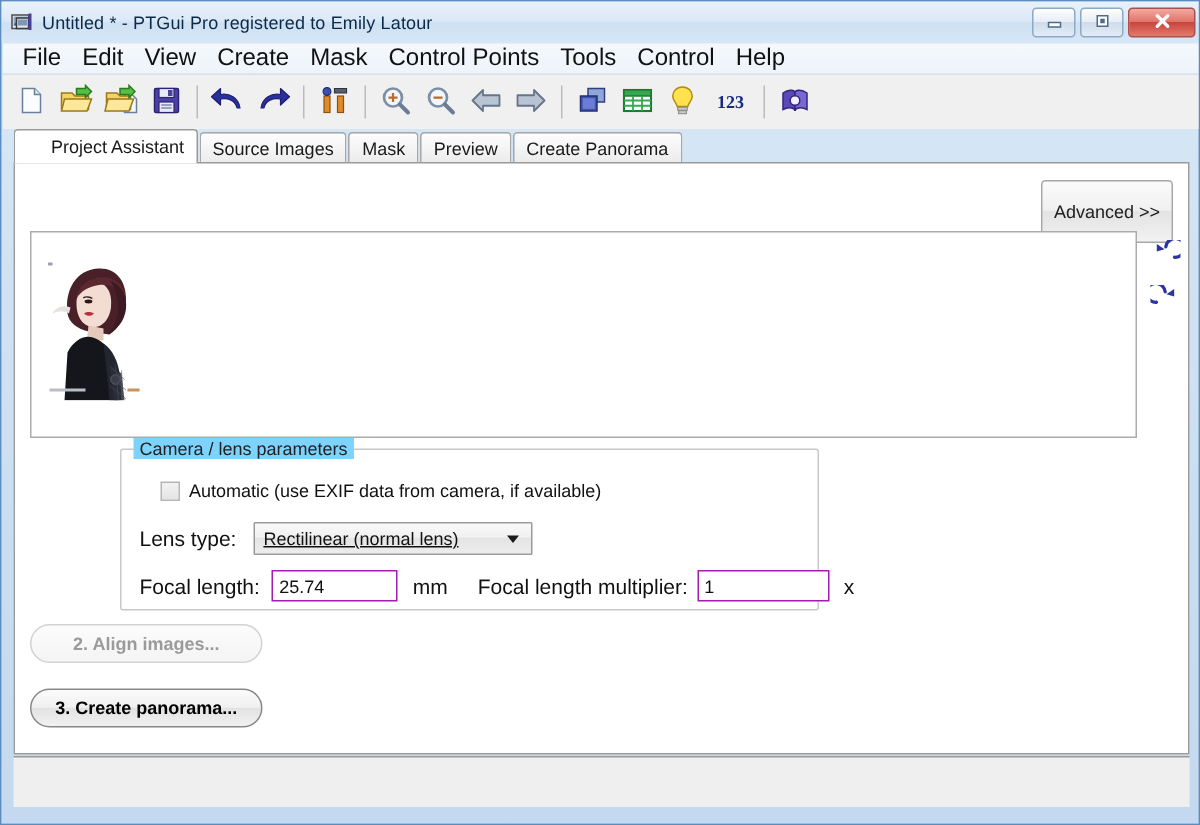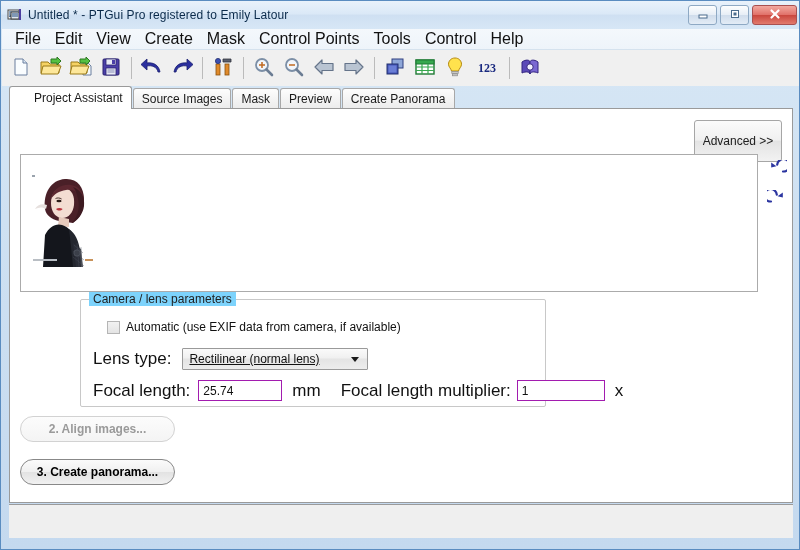--- a/index.html
+++ b/index.html
@@ -259,21 +259,21 @@
     width: 13px; height: 13px;
     border: 1px solid #b5b5b5;
     background: linear-gradient(to bottom, #f2f2f2, #e4e4e4);
     box-sizing: border-box;
     margin-right: 6px;
     display: inline-block;
     cursor: pointer;
   }
   .lbl { font-size: 12px; color: #111; white-space: nowrap; }
 
-  .field-lbl { font-size: 17px; color: #111; white-space: nowrap; }
+  .field-lbl { font-size: 14px; color: #111; white-space: nowrap; }
 
   #lens-select {
     margin-left: 11px;
     width: 186px; height: 22px;
     border: 1px solid #9a9a9a;
     background: linear-gradient(to bottom, #fafafa 0%, #f0f0f0 45%, #e4e4e4 50%, #ededed 100%);
     box-sizing: border-box;
     display: flex;
     align-items: center;
     position: relative;

